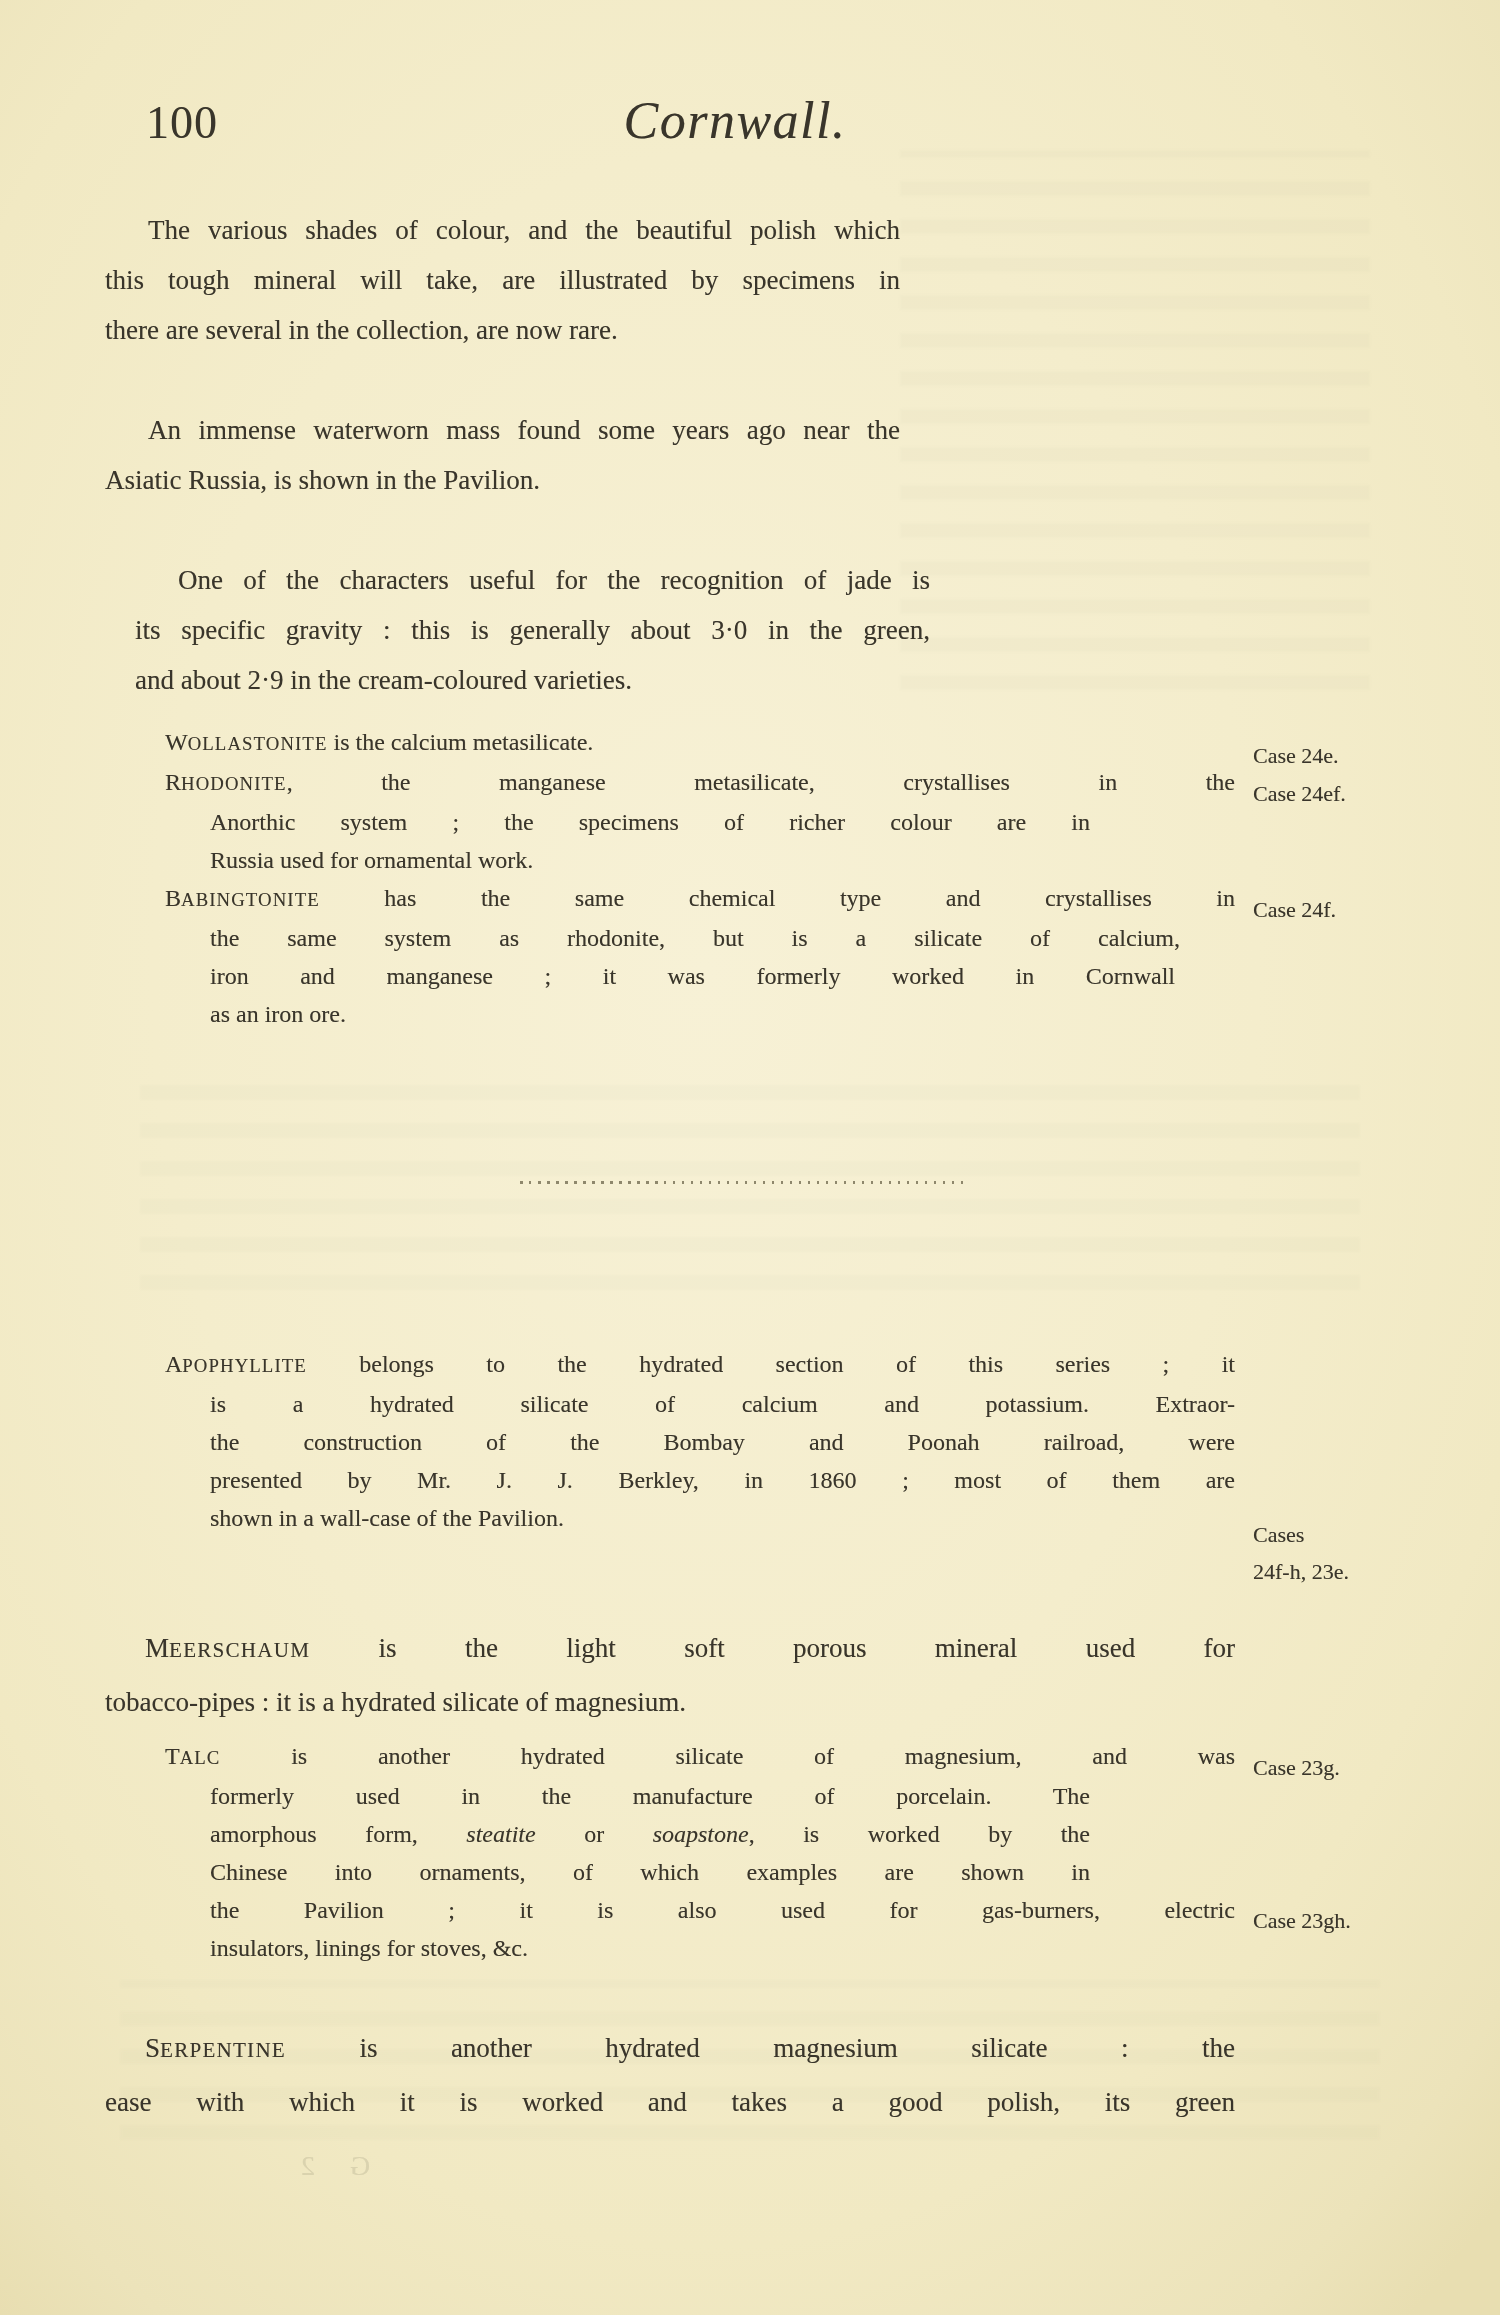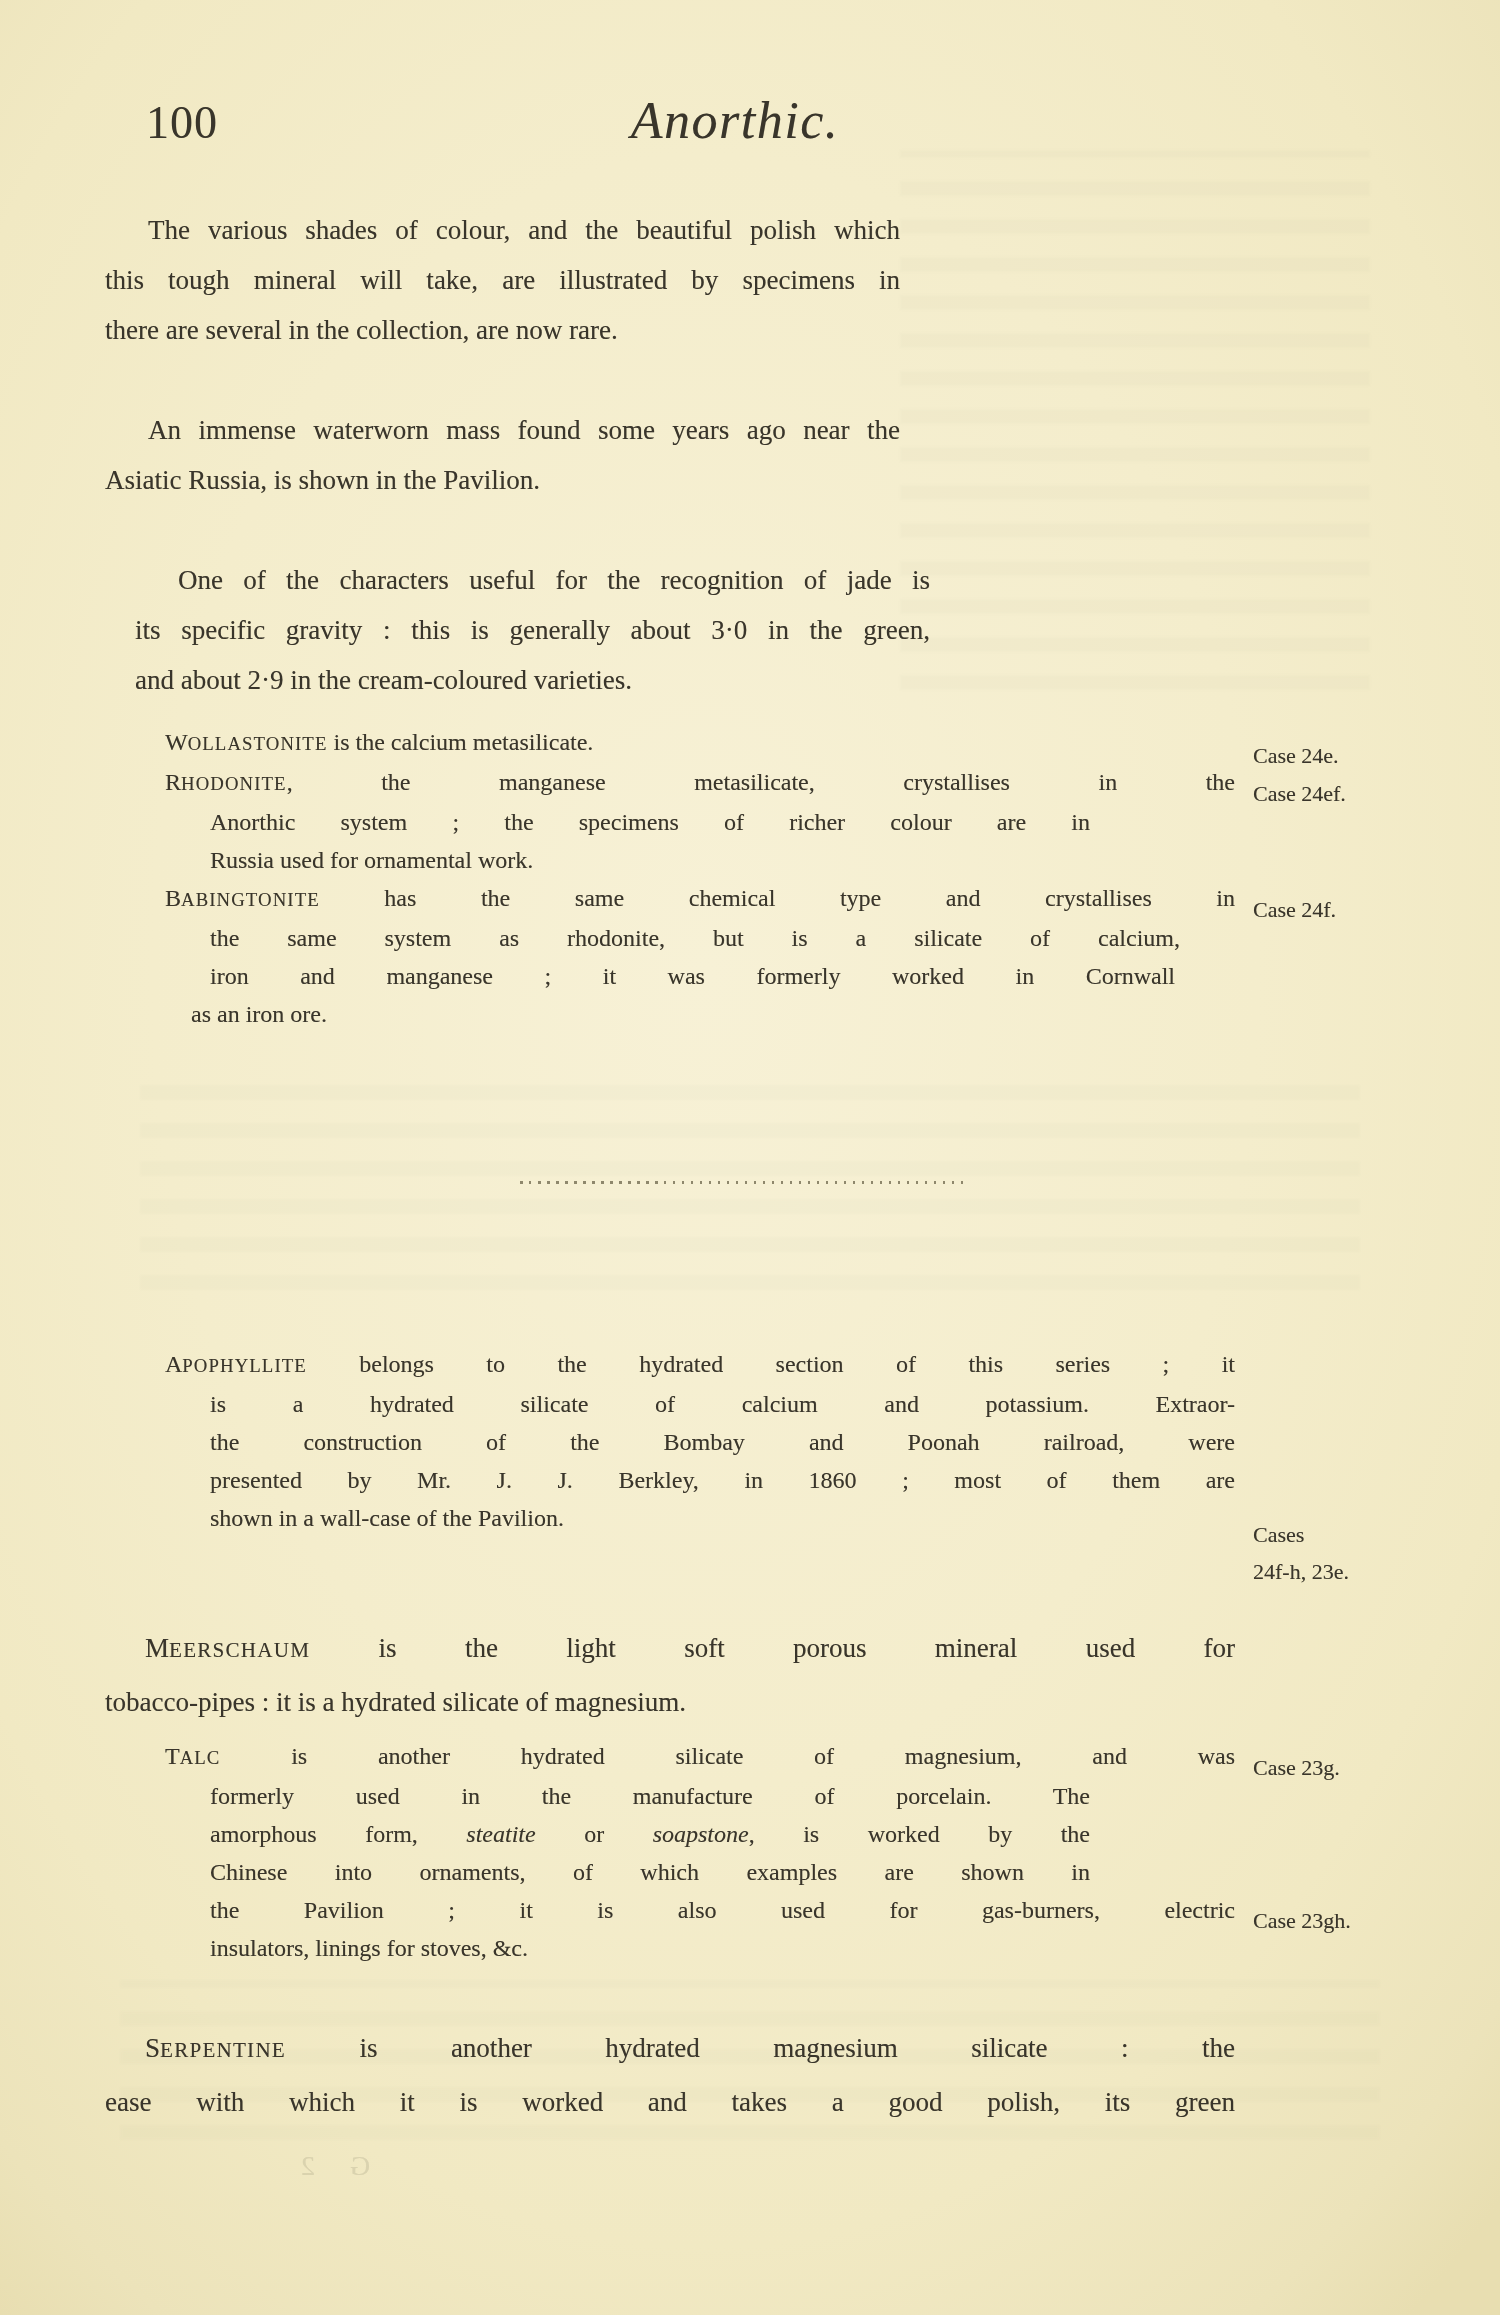--- a/index.html
+++ b/index.html
@@ -95,21 +95,21 @@
 <body>
 
 <div class="page">
 
   <div class="ghost" style="left:900px; top:150px; width:470px; height:540px;"></div>
   <div class="ghost" style="left:140px; top:1080px; width:1220px; height:210px; opacity:0.045;"></div>
   <div class="ghost" style="left:120px; top:1980px; width:1260px; height:160px; opacity:0.04;"></div>
 
   <header>
     <div class="pagenum">100</div>
-    <div class="runhead">Anorthic.</div>
+    <div class="runhead">Cornwall.</div>
   </header>
 
   <main id="body-root">
       <div class="blk lg" style="left: 105px; top: 205px; width: 795px;">
         <div class="line f" style="margin-left: 43px; width: 752px;"><span class="seg">The various shades of colour, and the beautiful polish which</span></div>
         <div class="line f" style="width: 795px;"><span class="seg">this tough mineral will take, are illustrated by specimens in</span></div>
         <div class="line" style="width: 795px;"><span class="seg">there are several in the collection, are now rare.</span></div>
       </div>
       <div class="blk lg" style="left: 105px; top: 405px; width: 795px;">
         <div class="line f" style="margin-left: 43px; width: 752px;"><span class="seg">An immense waterworn mass found some years ago near the</span></div>
@@ -121,21 +121,21 @@
         <div class="line" style="width: 795px;"><span class="seg">and about 2·9 in the cream-coloured varieties.</span></div>
       </div>
       <div class="blk sm" style="left: 165px; top: 723px; width: 1070px;">
         <div class="line" style="width: 1070px;"><span class="seg">W</span><span class="seg sc">OLLASTONITE</span><span class="seg"> is the calcium metasilicate.</span></div>
         <div class="line f" style="width: 1070px;"><span class="seg">R</span><span class="seg sc">HODONITE</span><span class="seg">, the manganese metasilicate, crystallises in the</span></div>
         <div class="line f" style="margin-left: 45px; width: 880px;"><span class="seg">Anorthic system ; the specimens of richer colour are in</span></div>
         <div class="line" style="margin-left: 45px; width: 1025px;"><span class="seg">Russia used for ornamental work.</span></div>
         <div class="line f" style="width: 1070px;"><span class="seg">B</span><span class="seg sc">ABINGTONITE</span><span class="seg"> has the same chemical type and crystallises in</span></div>
         <div class="line f" style="margin-left: 45px; width: 970px;"><span class="seg">the same system as rhodonite, but is a silicate of calcium,</span></div>
         <div class="line f" style="margin-left: 45px; width: 965px;"><span class="seg">iron and manganese ; it was formerly worked in Cornwall</span></div>
-        <div class="line" style="margin-left: 26px; width: 1025px;"><span class="seg">as an iron ore.</span></div>
+        <div class="line" style="margin-left: 45px; width: 1025px;"><span class="seg">as an iron ore.</span></div>
       </div>
       <div class="rule-dots" style="left: 520px; top: 1181px; width: 445px;"></div>
       <div class="blk sm" style="left: 165px; top: 1345px; width: 1070px;">
         <div class="line f" style="width: 1070px;"><span class="seg">A</span><span class="seg sc">POPHYLLITE</span><span class="seg"> belongs to the hydrated section of this series ; it</span></div>
         <div class="line f" style="margin-left: 45px; width: 1025px;"><span class="seg">is a hydrated silicate of calcium and potassium. Extraor-</span></div>
         <div class="line f" style="margin-left: 45px; width: 1025px;"><span class="seg">the construction of the Bombay and Poonah railroad, were</span></div>
         <div class="line f" style="margin-left: 45px; width: 1025px;"><span class="seg">presented by Mr. J. J. Berkley, in 1860 ; most of them are</span></div>
         <div class="line" style="margin-left: 45px; width: 1025px;"><span class="seg">shown in a wall-case of the Pavilion.</span></div>
       </div>
       <div class="blk lg" style="left: 105px; top: 1622px; width: 1130px; line-height: 52px;">

